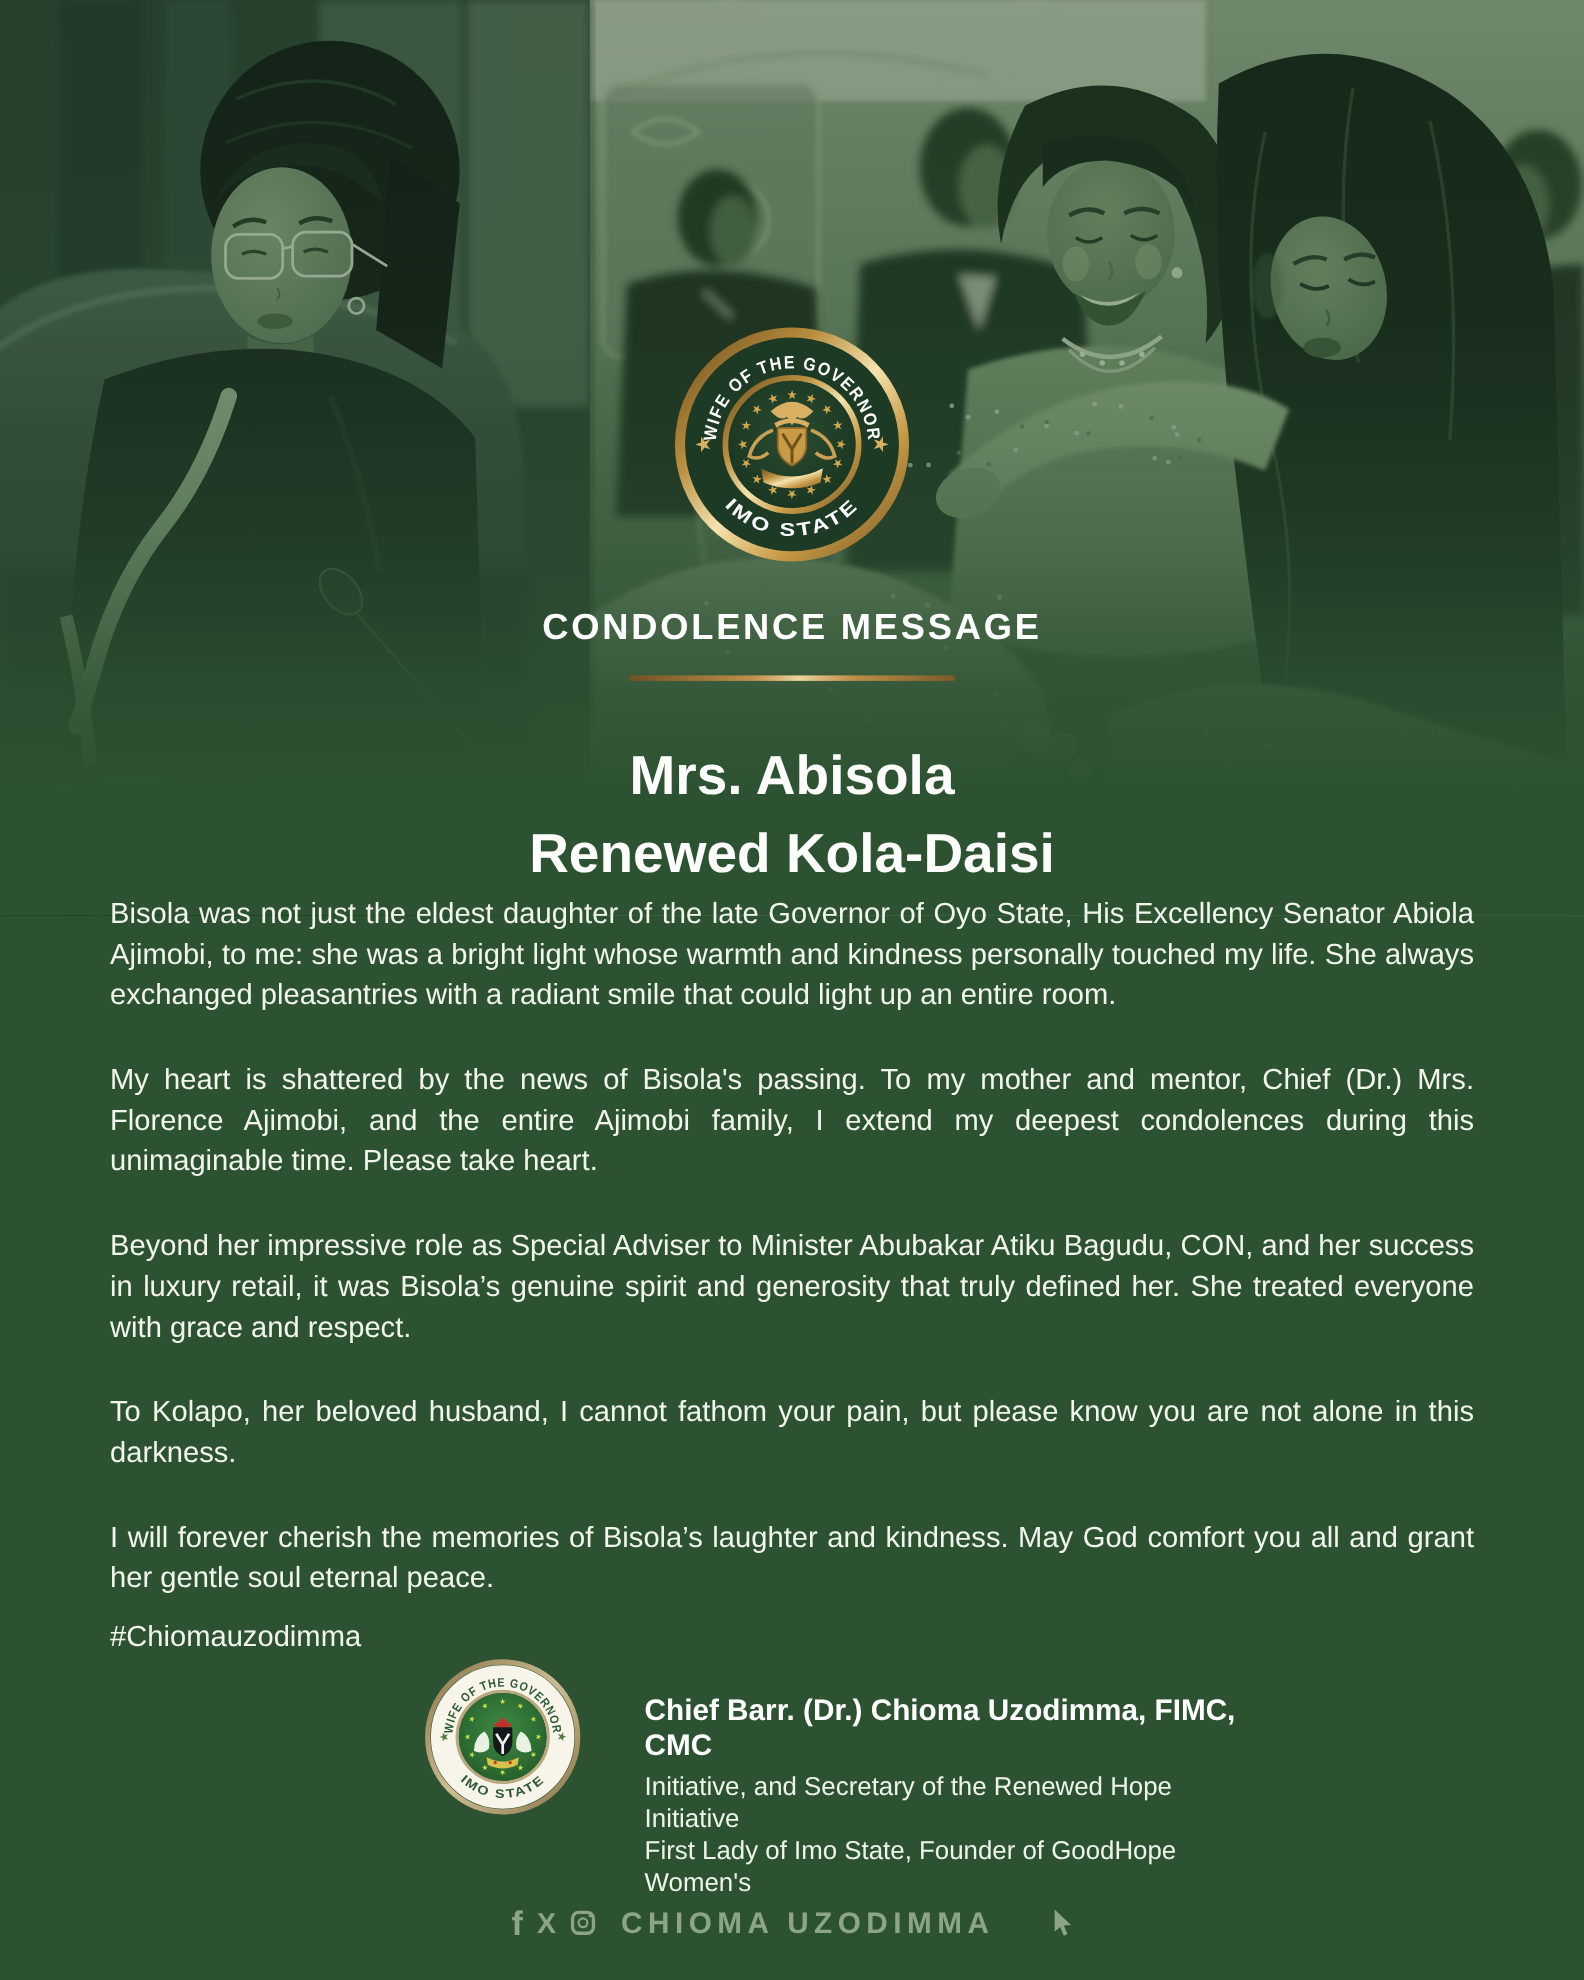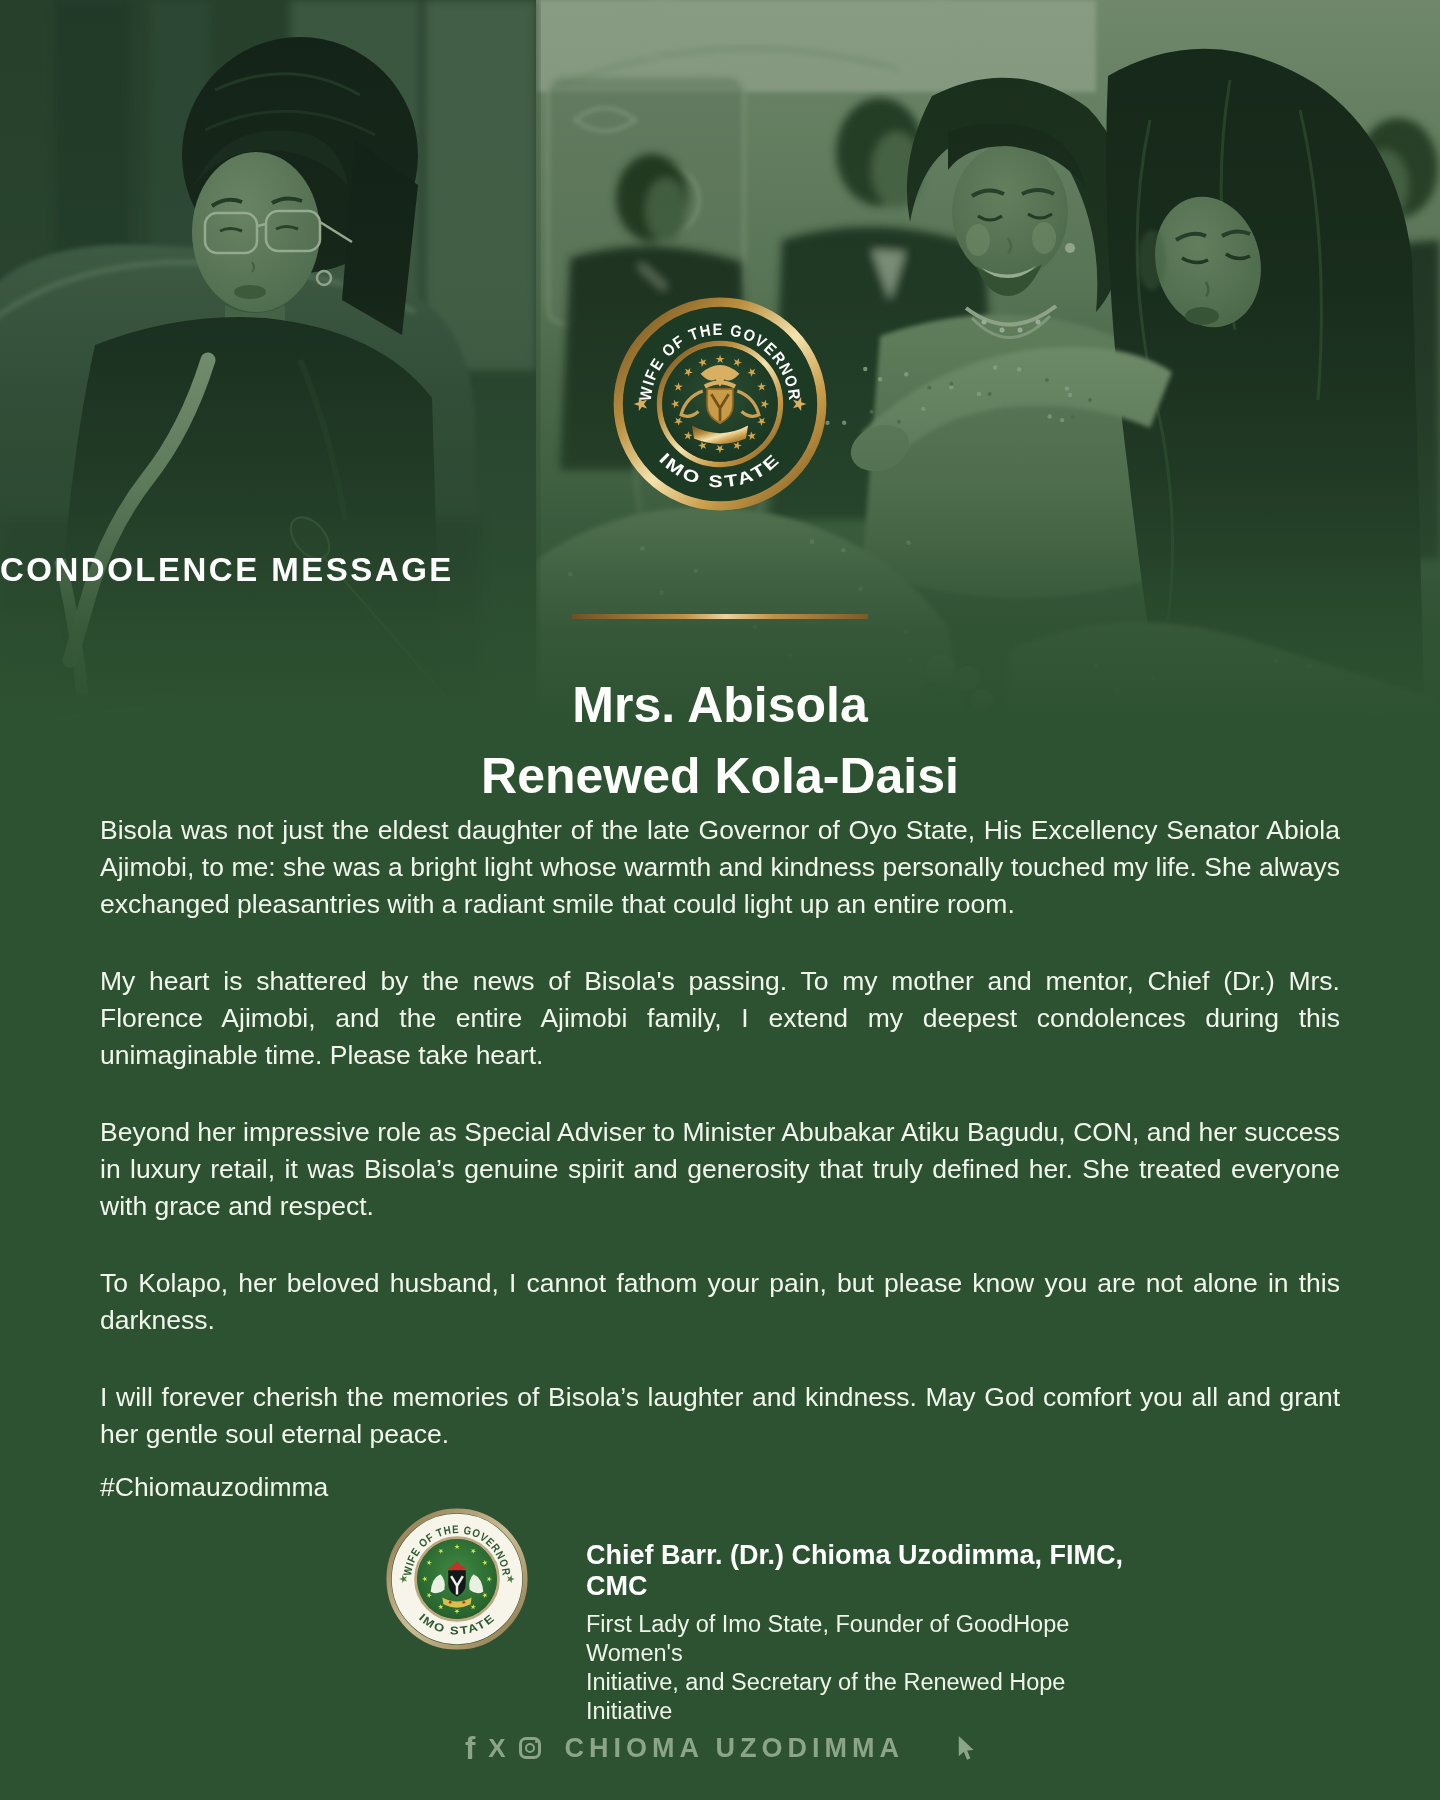--- a/index.html
+++ b/index.html
@@ -5,21 +5,21 @@
   html,body{margin:0;padding:0;background:#1c2e20;}
   .poster{
     position:relative;width:1440px;height:1800px;overflow:hidden;
     background:#2d5231;font-family:"Liberation Sans","DejaVu Sans",sans-serif;
     color:#f2f6ee;
   }
   .hero{position:absolute;left:0;top:0;width:1440px;height:832px;}
   .seal-top{position:absolute;left:612px;top:296px;width:216px;height:216px;}
   .seal-bottom{position:absolute;left:384px;top:1506px;width:146px;height:146px;}
   .tag{
-    position:absolute;left:0;right:0;top:551px;text-align:left;
+    position:absolute;left:0;right:0;top:551px;text-align:center;
     font-size:33px;font-weight:700;letter-spacing:2.5px;color:#ffffff;
   }
   .divider{
     position:absolute;left:50%;top:614px;transform:translateX(-50%);
     width:296px;height:5px;
     background:linear-gradient(90deg,#6e5124 0%,#c09049 38%,#ecd39c 52%,#c09049 68%,#7a5a28 100%);
   }
   .title{
     position:absolute;left:0;right:0;top:630px;text-align:center;
     font-size:50px;line-height:71px;font-weight:700;color:#fdfefc;margin-top:40px;
@@ -441,22 +441,22 @@
       <path d="M66,66 L84,66 L84,80 Q84,89 75,93 Q66,89 66,80 Z" fill="#15181a"></path>
       <path d="M75,91 V82 M75,82 L69,72 M75,82 L81,72" stroke="#eef3ea" stroke-width="2.5" fill="none"></path>
       <path d="M60,94 Q75,102 90,94 L89,101 Q75,108 61,101 Z" fill="#d8c14a"></path>
       <circle cx="68" cy="99" r="1.5" fill="#c43126"></circle>
         <circle cx="82" cy="99" r="1.5" fill="#c43126"></circle>
     </g>
   </svg>
 
   <div class="sig-text">
     <div class="sig-name">Chief Barr. (Dr.) Chioma Uzodimma, FIMC, CMC</div>
+    <div class="sig-role">Initiative, and Secretary of the Renewed Hope Initiative</div>
     <div class="sig-role">First Lady of Imo State, Founder of GoodHope Women's</div>
-    <div class="sig-role">Initiative, and Secretary of the Renewed Hope Initiative</div>
   </div>
 
   <div class="footer">
     <div class="social-icons">
       <span class="icon-f">f</span>
       <span class="icon-x">X</span>
       <span class="icon-ig"></span>
     </div>
     <span class="handle">CHIOMA UZODIMMA</span>
     <span class="cursor-wrap">

